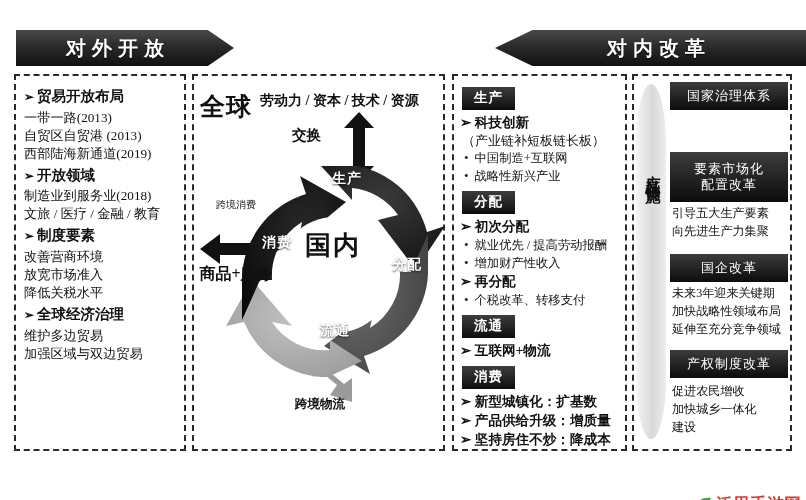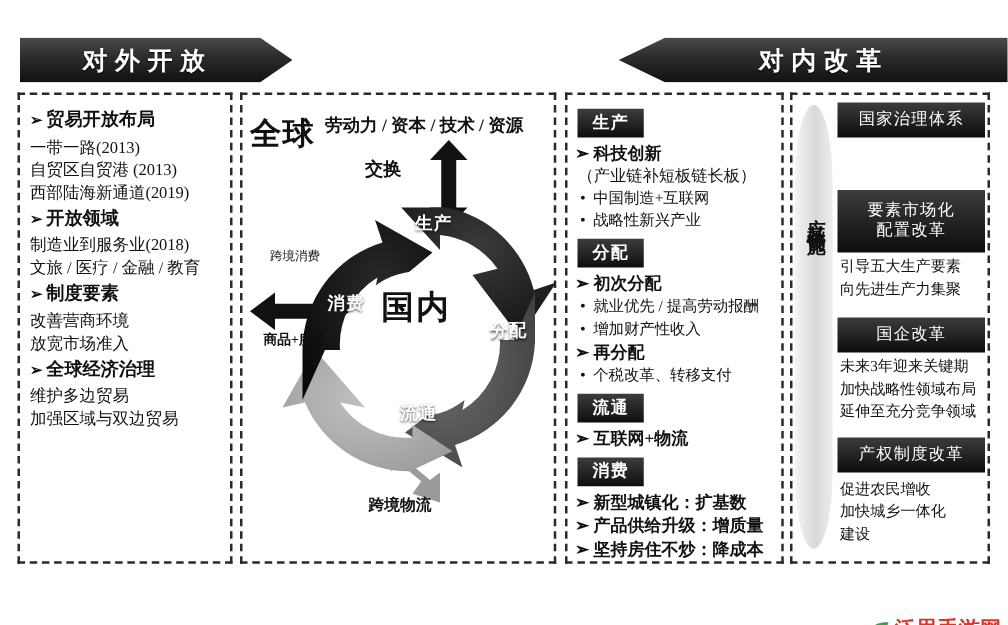--- a/index.html
+++ b/index.html
@@ -78,21 +78,21 @@
   #exchange-label{
     position:absolute;left:100px;top:52px;
     font-size:14.5px;font-weight:bold;
   }
   #cross-consume{
     position:absolute;left:-2px;top:124px;width:92px;text-align:center;
     font-size:10px;font-weight:normal;white-space:nowrap;
   }
   #goods-services{
     position:absolute;left:-4px;top:190px;width:96px;text-align:center;
-    font-size:11px;font-weight:bold;white-space:nowrap;
+    font-size:16px;font-weight:bold;white-space:nowrap;
   }
   #cross-logistics{
     position:absolute;left:68px;top:322px;width:120px;text-align:center;
     font-size:12.6px;font-weight:bold;white-space:nowrap;
   }
   #center-label{
     position:absolute;left:86px;top:154px;width:110px;text-align:center;
     font-size:26px;font-weight:bold;letter-spacing:2px;
     font-family:"DejaVu Sans","Liberation Sans",sans-serif;
   }
@@ -192,20 +192,21 @@
       <span class="arw">➢</span><span>开放领域</span>
     </div>
     <div class="line">制造业到服务业(2018)</div>
     <div class="line">文旅 / 医疗 / 金融 / 教育</div>
 
     <div class="head">
       <span class="arw">➢</span><span>制度要素</span>
     </div>
     <div class="line">改善营商环境</div>
     <div class="line">放宽市场准入</div>
+    <div class="line">降低关税水平</div>
 
     <div class="head">
       <span class="arw">➢</span><span>全球经济治理</span>
     </div>
     <div class="line">维护多边贸易</div>
     <div class="line">加强区域与双边贸易</div>
   </div>
 
   <div id="cyclewrap">
 

